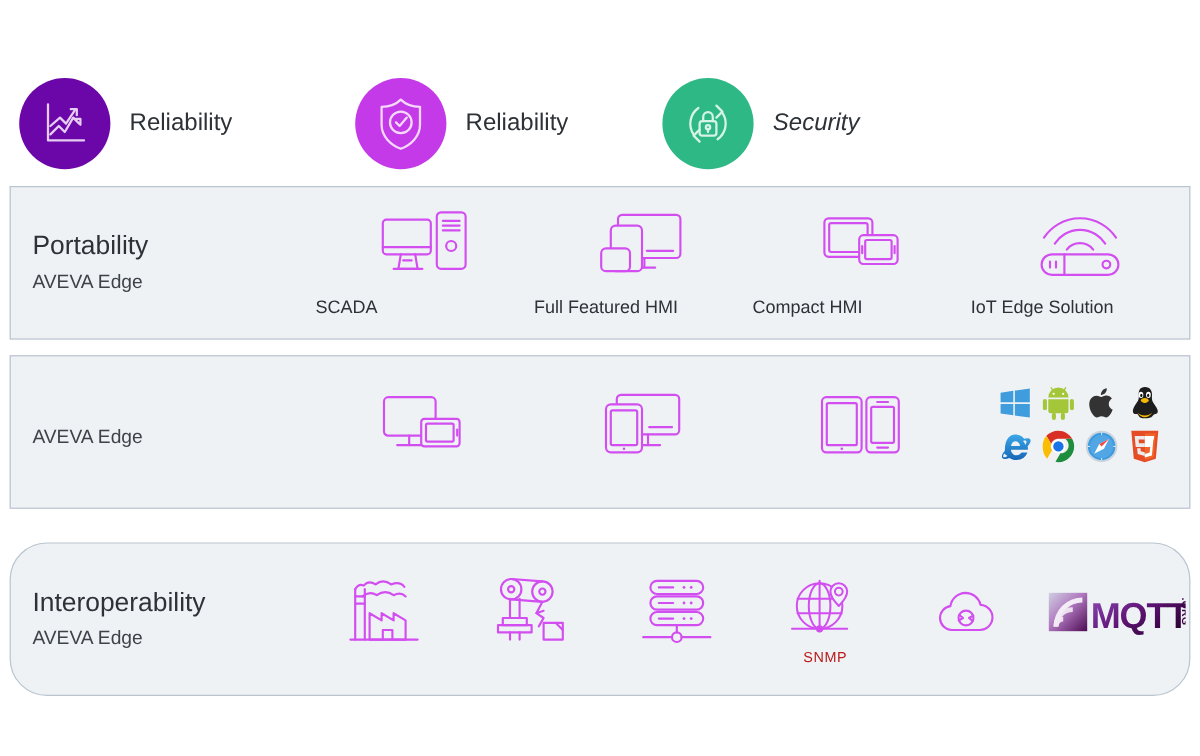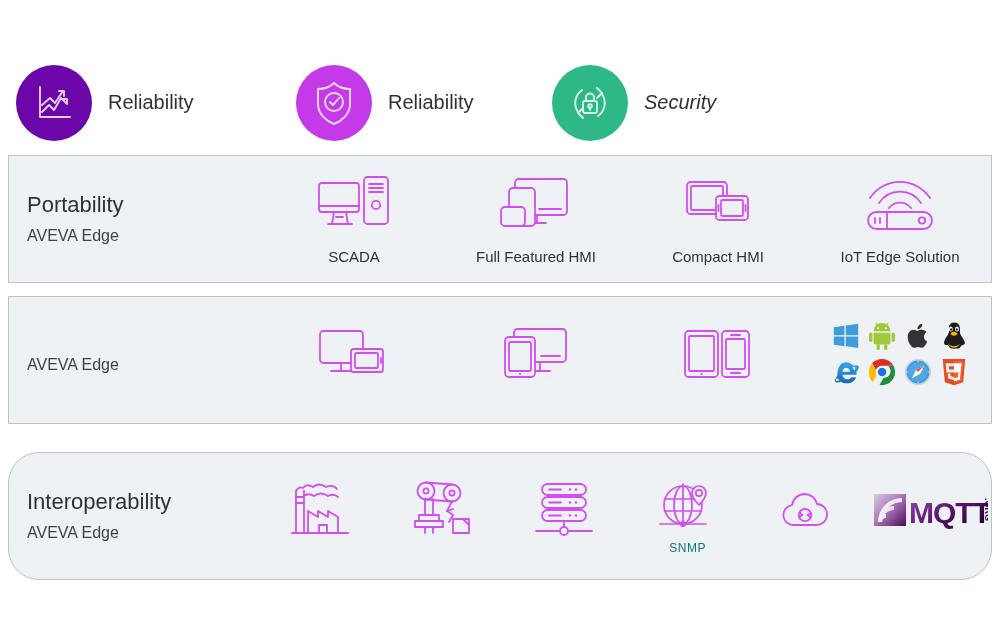--- a/index.html
+++ b/index.html
@@ -39,35 +39,35 @@
   .row-head{
     width:230px;flex:none;display:flex;flex-direction:column;
     justify-content:center;padding-left:18px;box-sizing:border-box;
   }
   .row-title{font-size:22px;color:#2d3238;line-height:1.1;}
   .row-sub{font-size:16px;color:#3c4349;margin-top:9px;}
 
   .row-items{flex:1;display:flex;align-items:center;}
   .cell{
     flex:1;display:flex;flex-direction:column;
-    align-items:center;justify-content:center;height:100%;
+    justify-content:center;height:100%;
   }
   .cell .art{height:62px;display:flex;align-items:center;justify-content:center;}
   .cell .cap{font-size:15px;color:#2d3238;margin-top:12px;white-space:nowrap;}
   .cell.nocap .art{height:62px;}
 
   
   .logo-grid{
     display:grid;grid-template-columns:repeat(4,32px);
     grid-gap:6px 4px;align-items:center;justify-items:center;
   }
   .logo-grid .lg{width:30px;height:30px;display:block;}
 
   .mqtt-wrap{display:flex;align-items:center;justify-content:center;}
-  .snmp-cap{font-size:12px;color:#0f766e;letter-spacing:.5px;margin-top:2px;}
+  .snmp-cap{font-size:12px;color:#b91c1c;letter-spacing:.5px;margin-top:2px;}
   .snmp-cell{display:flex;flex-direction:column;align-items:center;justify-content:center;}
 </style>
 </head>
 <body>
 
 <div class="page">
 
   <div class="badges">
 
     <div class="badge">

